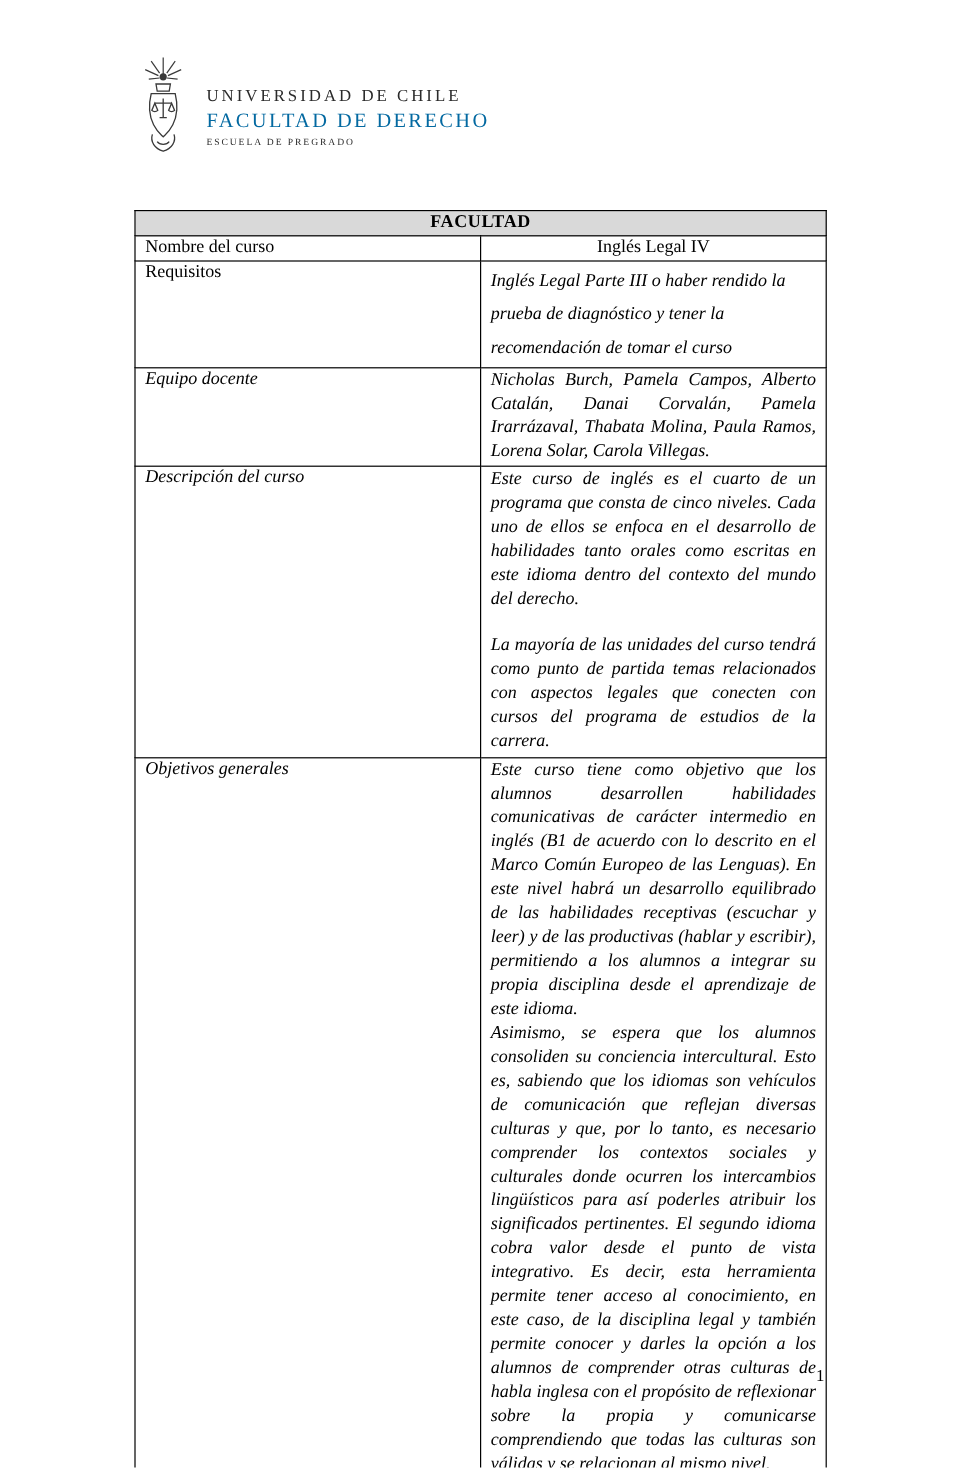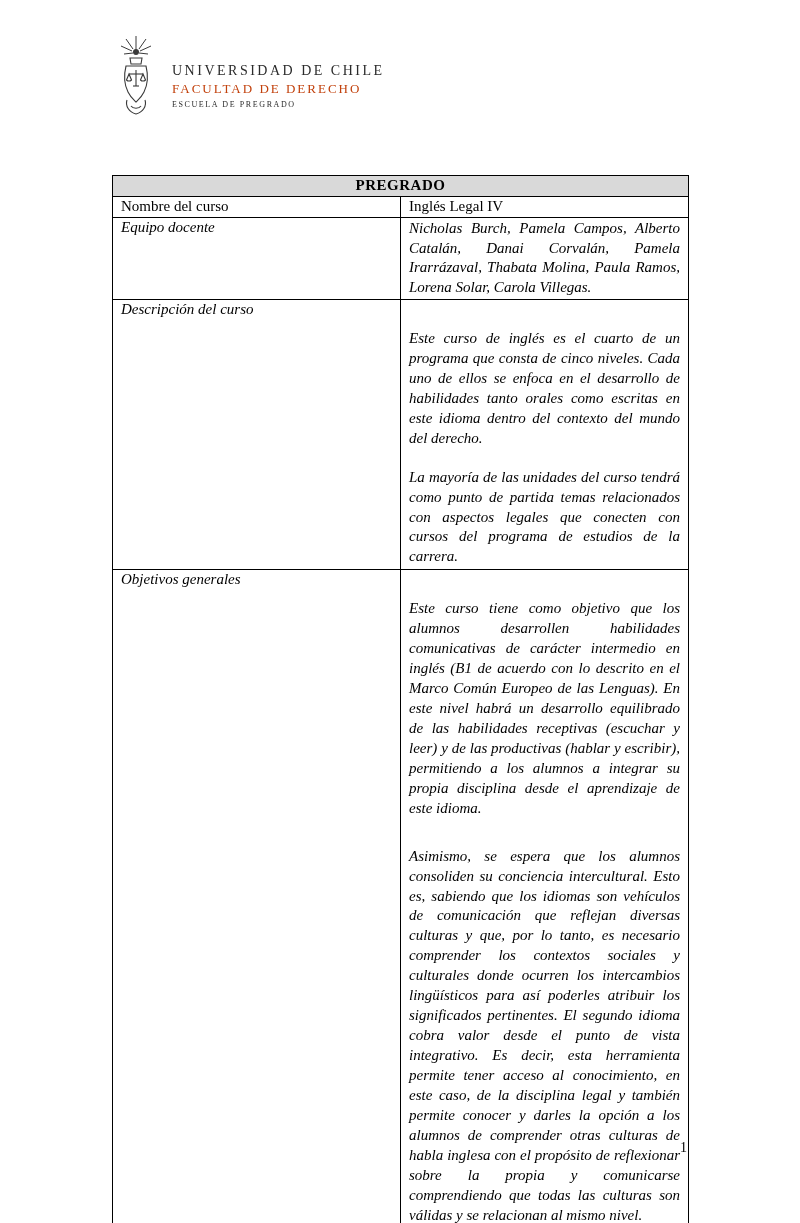--- a/index.html
+++ b/index.html
@@ -7,27 +7,27 @@
   body {
     width: 800px; height: 1223px;
     font-family: "Liberation Serif", serif;
     color: #000;
     position: relative;
   }
   .page { position: relative; width: 800px; height: 1223px; overflow: hidden; }
 
   
   .logo-block {
-    position: absolute; top: 34px; left: 112px;
+    position: absolute; top: 46px; left: 112px;
     display: flex; align-items: center; gap: 12px;
   }
   .emblem { width: 48px; height: 86px; }
   .logo-text { display: flex; flex-direction: column; justify-content: center; margin-top: 18px; }
   .logo-line1 { font-size: 14px; letter-spacing: 2.5px; color: #2b2b2b; }
-  .logo-line2 { font-size: 13px; letter-spacing: 2px; color: #c2410c; margin-top: 2px; }
+  .logo-line2 { font-size: 17px; letter-spacing: 2px; color: #0369a1; margin-top: 2px; }
   .logo-line3 { font-size: 8px; letter-spacing: 1.6px; color: #2b2b2b; margin-top: 3px; }
 
   
   table.program {
     position: absolute; top: 175px; left: 112px;
     width: 577px; border-collapse: collapse;
     table-layout: fixed;
   }
   table.program td, table.program th {
     border: 1px solid #000;
@@ -38,37 +38,37 @@
   th.table-header {
     background: #d9d9d9;
     text-align: center;
     font-weight: bold;
     font-size: 15.5px;
     padding: 1px 4px;
     letter-spacing: 0.5px;
   }
   .label-cell { width: 167px; font-style: normal; margin-top: 40px; }
   .value-cell { font-style: italic; }
-  .v-center { }
+  .v-center { text-align: center; }
   .v-left   { text-align: left; }
   .v-justify{ text-align: justify; }
   .roman { font-style: normal; }
   .pad-label { padding-top: 20px; font-style: italic; }
 
   .row-nombre td      { height: 19px; }
   .row-naturaleza td  { height: 18px; }
   .row-requisitos td  { height: 60px; }
   .row-requisitos .value-cell { line-height: 1.85; padding-top: 3px; }
   .row-creditos td    { height: 17px; }
   .row-equipo td      { height: 73px; }
   .row-equipo .value-cell { line-height: 1.3; }
   .row-descripcion td { height: 192px; }
   .row-objetivos td   { height: 436px; }
 
-  .para { line-height: 1.33; margin-top: 28px; }
+  .para { line-height: 1.33; }
   .para + .para.gap { margin-top: 19px; }
 
   
   .page-number {
     position: absolute; top: 1140px; left: 680px;
     font-size: 14px;
   }
 </style>
 </head>
 <body>
@@ -105,29 +105,33 @@
     <div class="logo-text">
       <span class="logo-line1">UNIVERSIDAD DE CHILE</span>
       <span class="logo-line2">FACULTAD DE DERECHO</span>
       <span class="logo-line3">ESCUELA DE PREGRADO</span>
     </div>
   </div>
 
   <table class="program">
     <tbody>
         <tr>
-      <th class="table-header" colspan="2">PREGRADO</th>
+      <th class="table-header" colspan="2">FACULTAD</th>
     </tr>
 
     <tr class="row-nombre">
       <td class="label-cell">Nombre del curso</td>
       <td class="value-cell v-center roman">Inglés Legal IV</td>
     </tr>
 
 
+    <tr class="row-requisitos">
+      <td class="label-cell">Requisitos</td>
+      <td class="value-cell v-left">Inglés Legal Parte III o haber rendido la prueba de diagnóstico y tener la recomendación de tomar el curso</td>
+    </tr>
 
 
     <tr class="row-equipo">
       <td class="label-cell pad-label">Equipo docente</td>
       <td class="value-cell v-justify">Nicholas Burch, Pamela Campos, Alberto Catalán, Danai Corvalán, Pamela Irarrázaval, Thabata Molina, Paula Ramos, Lorena Solar, Carola Villegas.</td>
     </tr>
 
     <tr class="row-descripcion">
       <td class="label-cell pad-label">Descripción del curso</td>
       <td class="value-cell v-justify">

